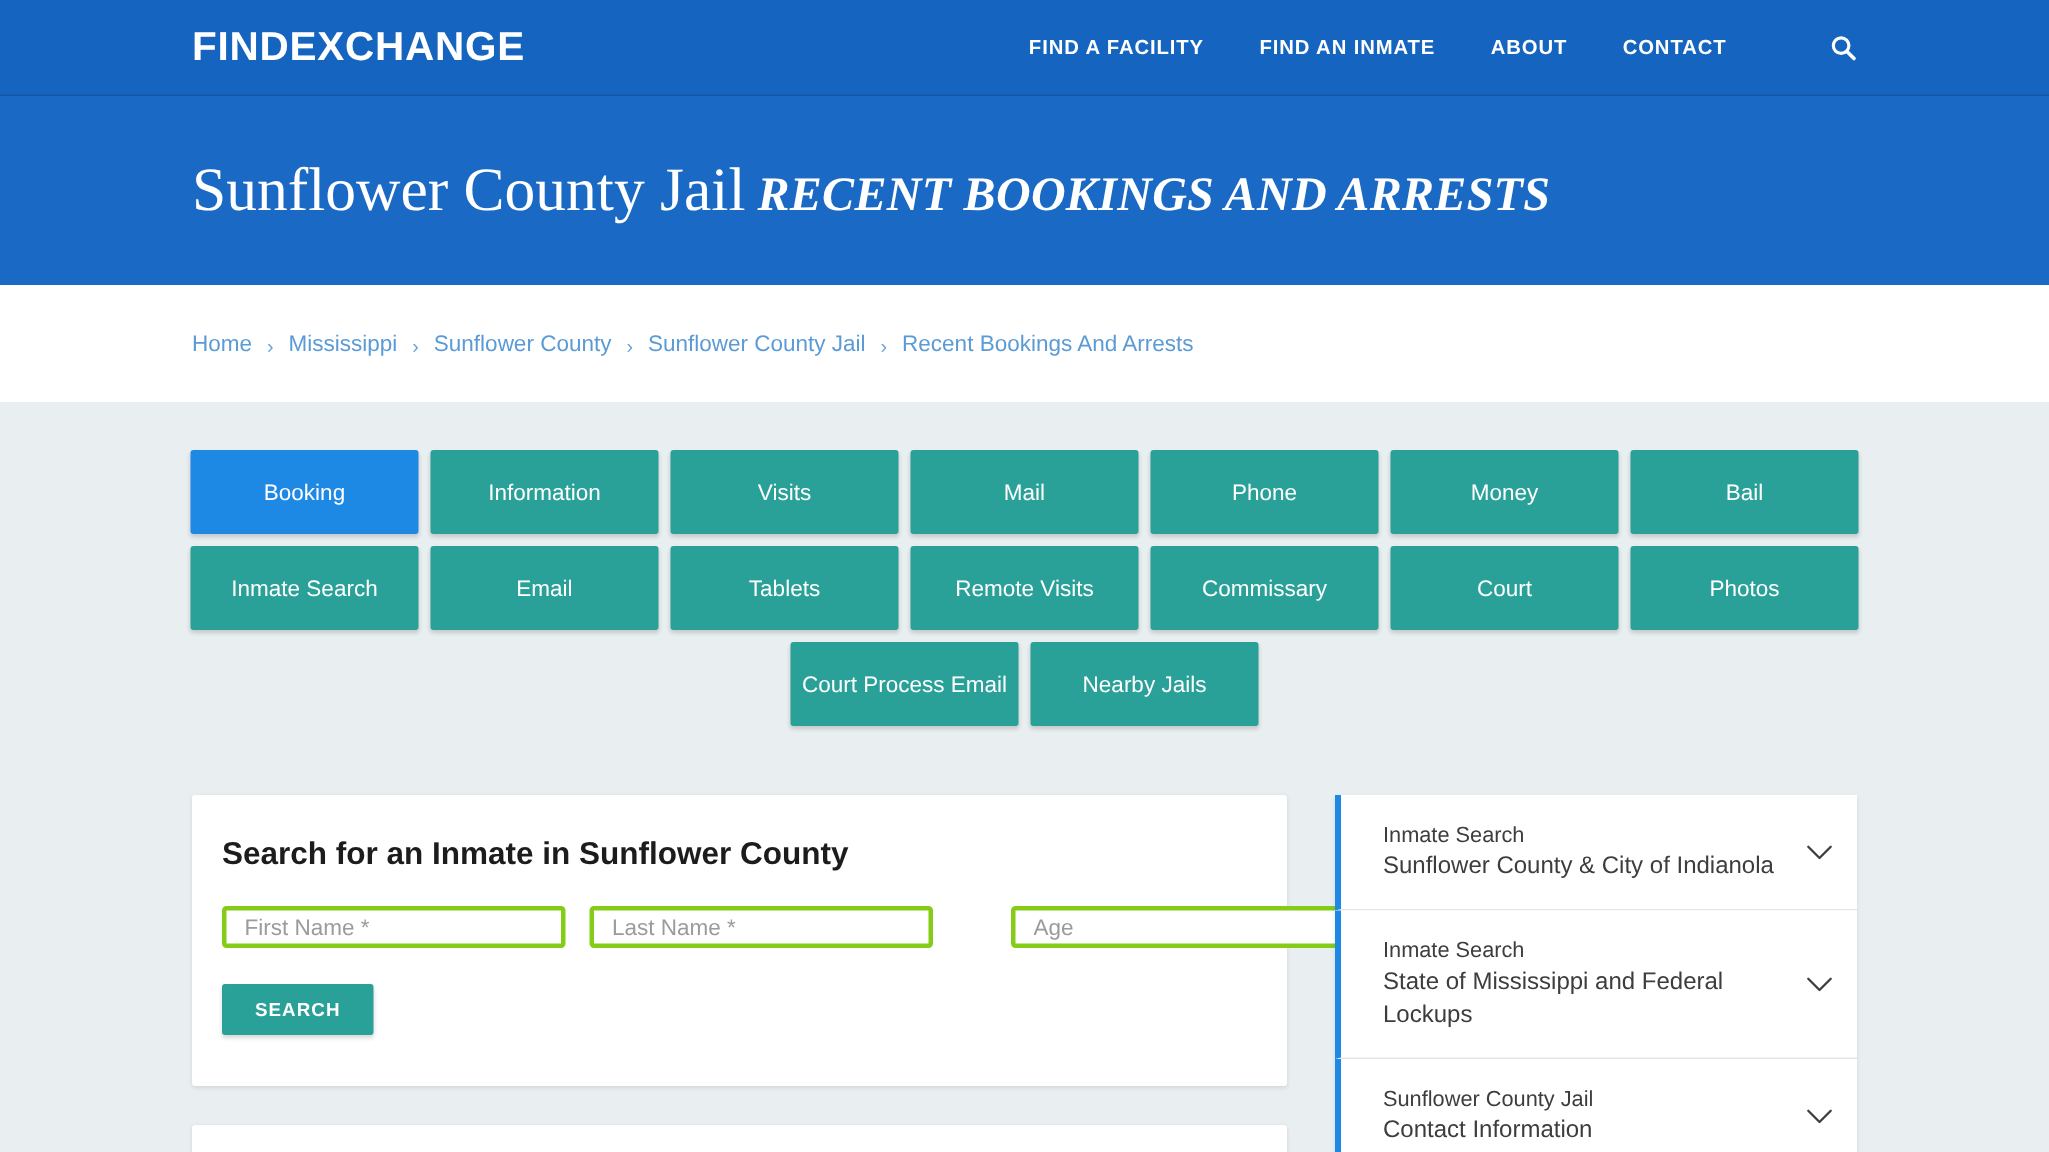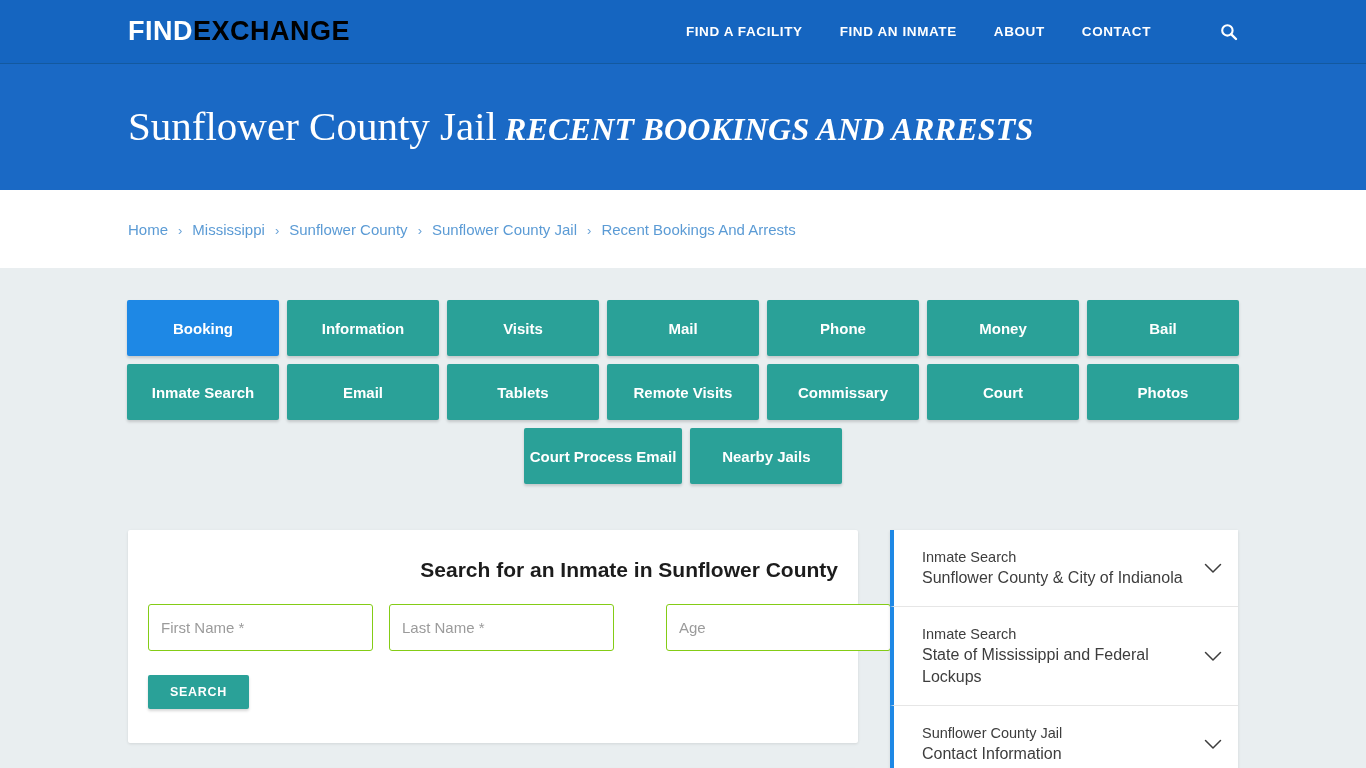--- a/index.html
+++ b/index.html
@@ -25,21 +25,21 @@
   }
   .logo {
     font-size: 27px;
     font-weight: bold;
     letter-spacing: 0.5px;
     line-height: 1;
     user-select: none;
     white-space: nowrap;
   }
   .logo .lg-a { color: #ffffff; }
-  .logo .lg-b { color: #000000; }
+  .logo .lg-b { color: #ffffff; }
 
   .nav-links {
     margin-left: auto;
     display: flex;
     align-items: center;
     gap: 37px;
   }
   .nav-link {
     color: #ffffff;
     font-size: 13.5px;
@@ -144,54 +144,53 @@
     border: none;
     border-radius: 2px;
     display: flex;
     align-items: center;
     justify-content: center;
     cursor: pointer;
     box-shadow: 0 2px 3px rgba(0,0,0,0.16);
     font-family: "Liberation Sans", sans-serif;
     white-space: nowrap;
     padding: 0 6px;
-    font-weight: bold;
   }
   .tab.active { background: #1e88e5; }
 
   
   .cols {
     display: flex;
     gap: 32px;
     margin-top: 46px;
     align-items: flex-start;
   }
   .col-main { width: 730px; flex: 0 0 730px; }
   .col-side { width: 348px; flex: 0 0 348px; }
 
   .card {
     background: #ffffff;
     box-shadow: 0 1px 3px rgba(0,0,0,0.10);
     border-radius: 2px;
   }
   .search-card { padding: 28px 20px 34px 20px; }
   .search-title {
-    text-align: right;
+    text-align: left;
     font-size: 21px;
     font-weight: bold;
     color: #1c1c1c;
     margin: 0 0 22px 0;
   }
   .fields {
     display: flex;
     gap: 16px;
   }
   .fld {
-    height: 47px;
-    border: 1px solid #84cc16;
+    height: 28px;
+    border: 3px solid #84cc16;
     border-radius: 3px;
     padding: 0 12px;
     font-size: 15px;
     color: #333;
     background: #ffffff;
     font-family: "Liberation Sans", sans-serif;
     outline: none;
   }
   .fld::placeholder { color: #9b9b9b; }
   .fld.first { flex: 0 0 178px; }

